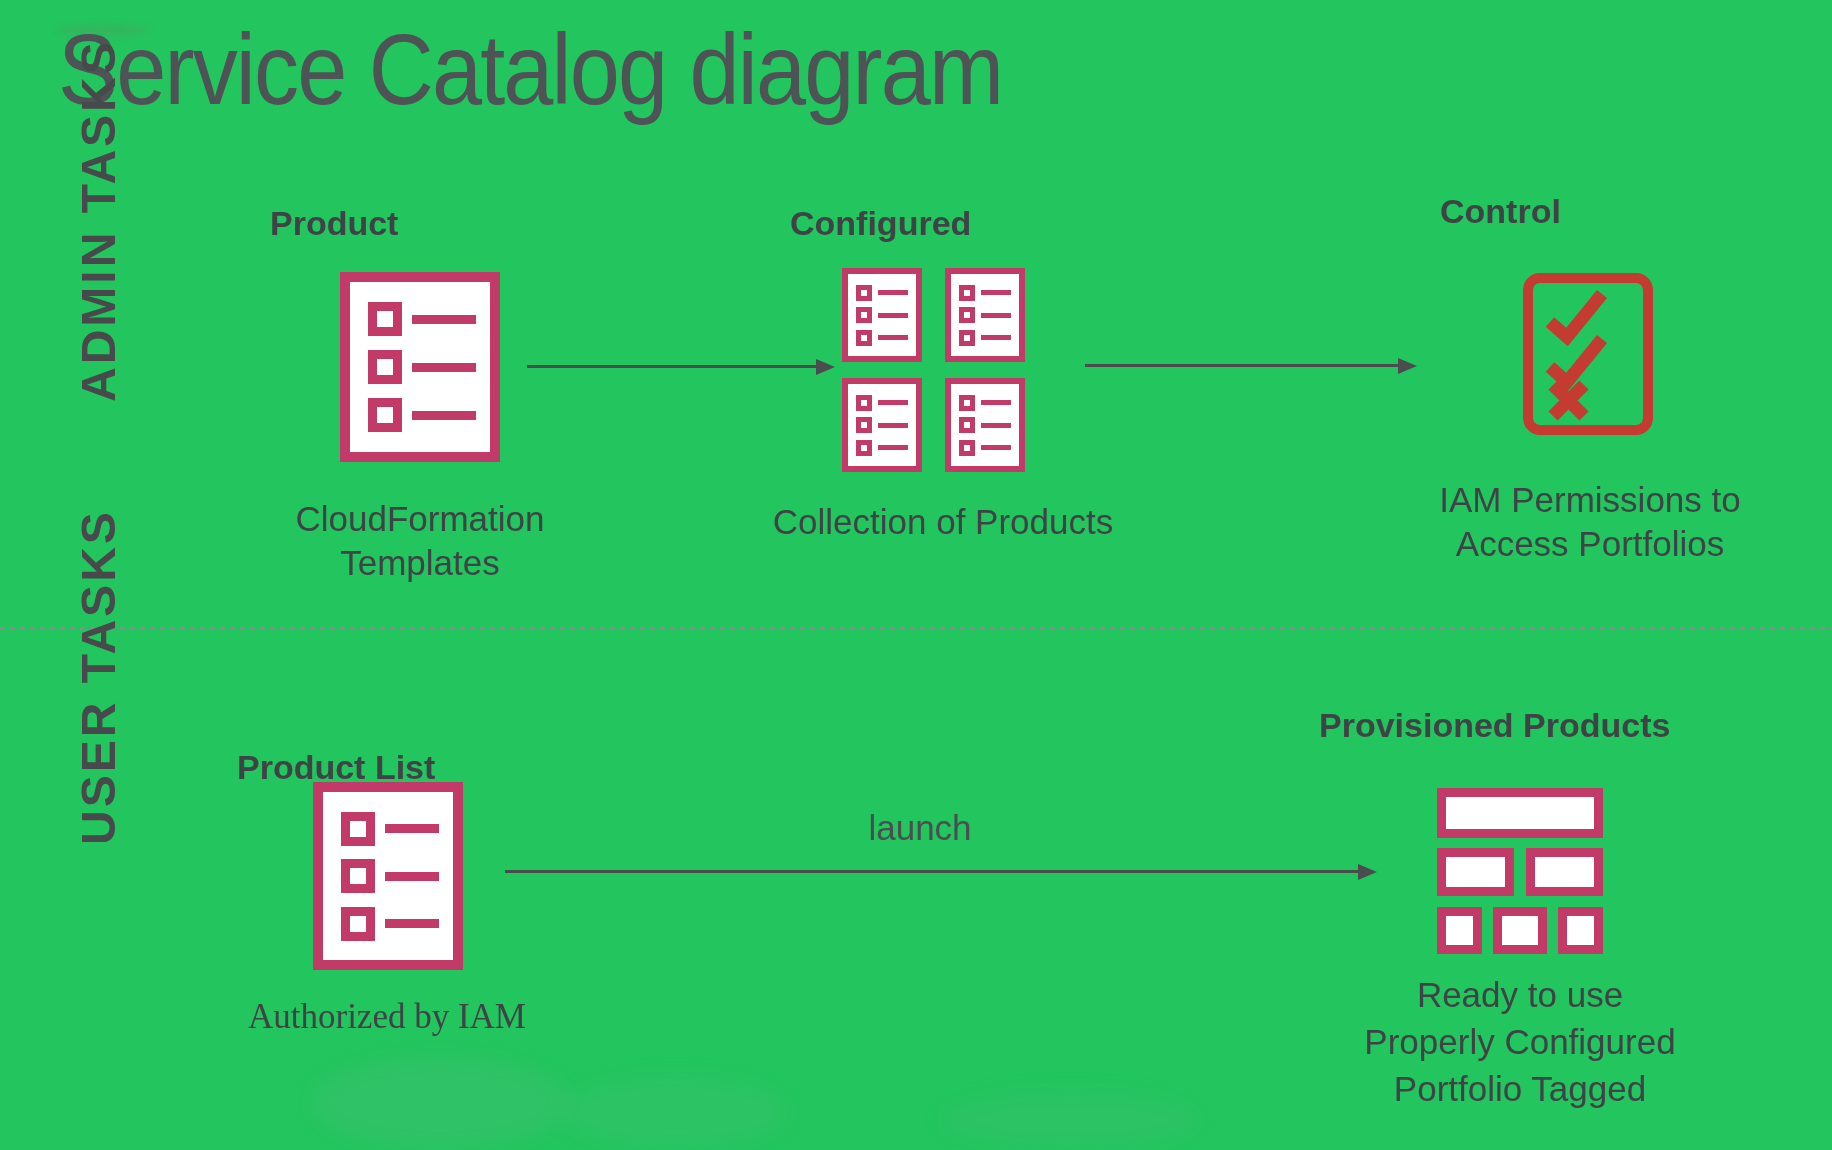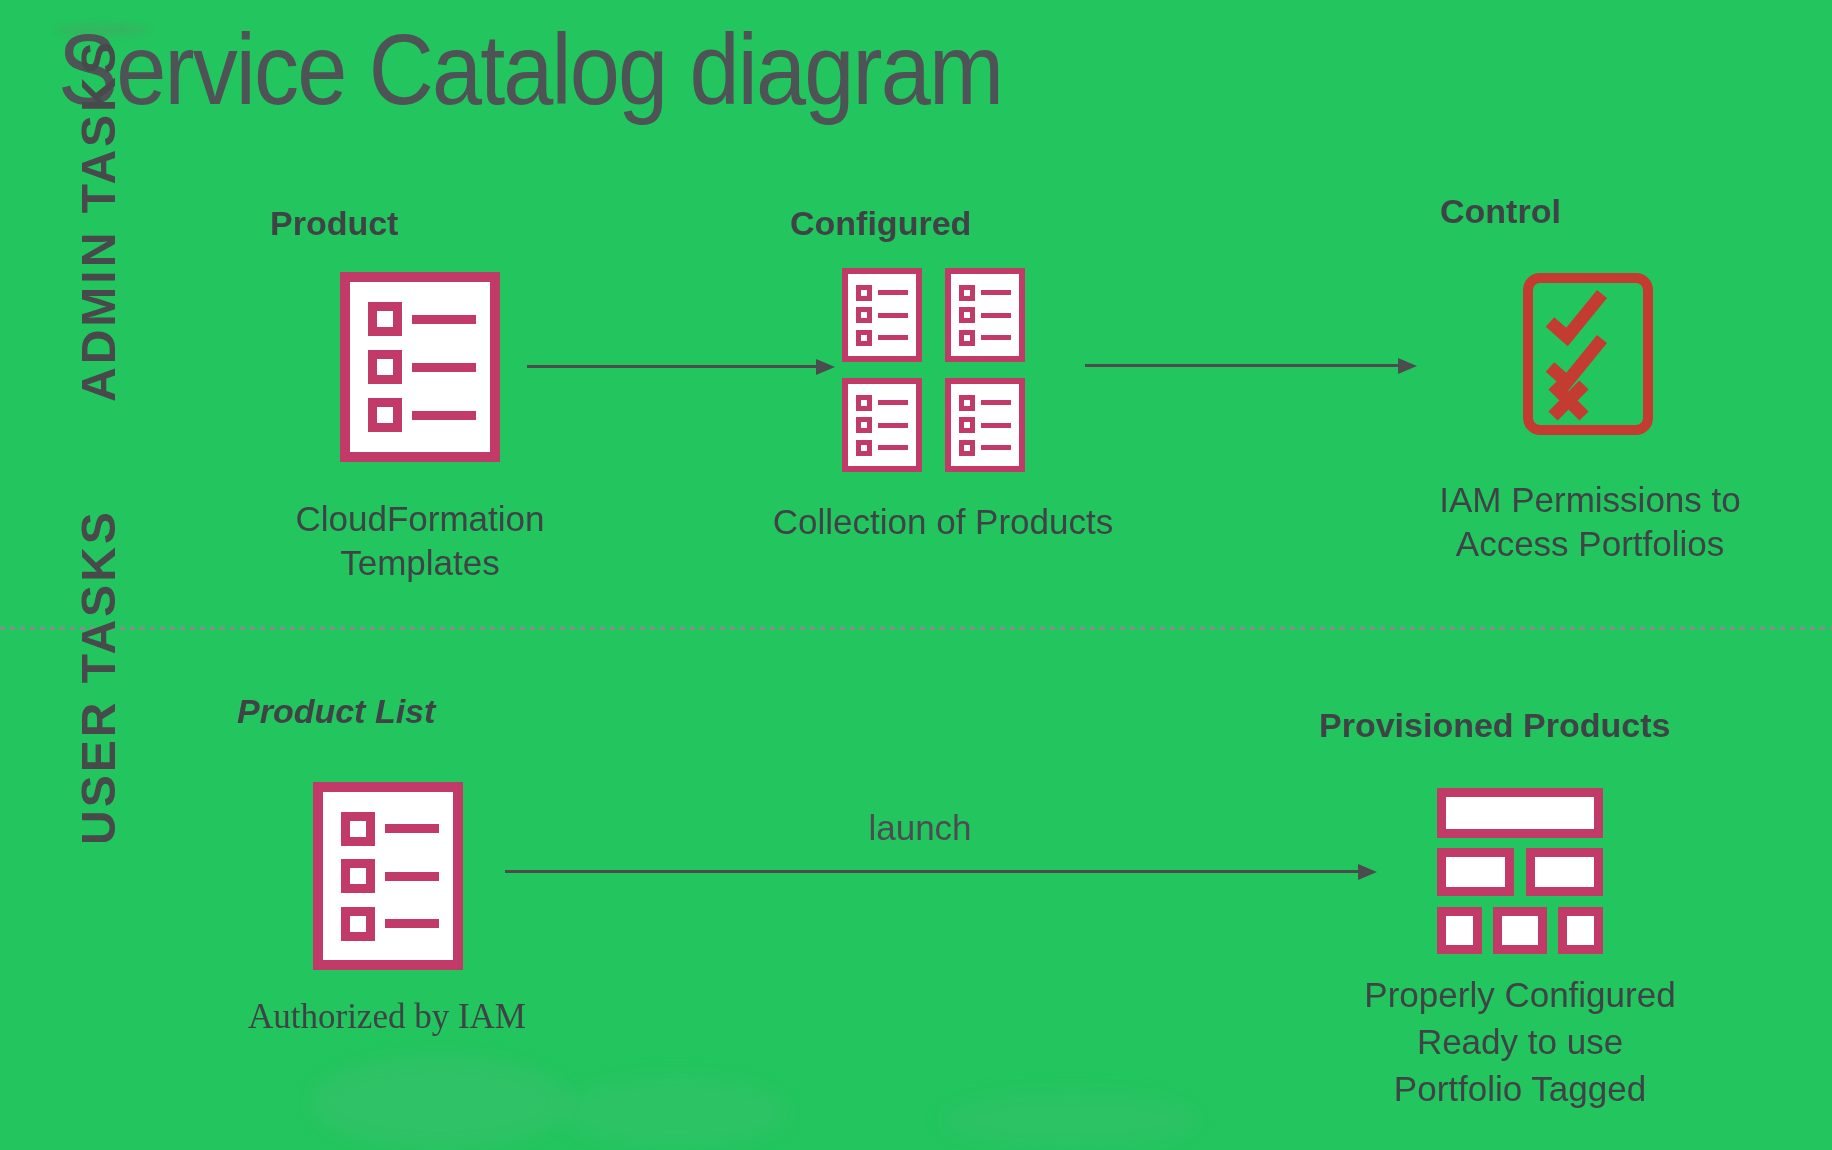--- a/index.html
+++ b/index.html
@@ -175,21 +175,21 @@
   <div class="abs" style="left:1523px;top:273px;">
     <svg width="130" height="162" viewBox="0 0 130 162">
       <rect x="5" y="5" width="120" height="152" rx="12" fill="none" stroke="#c43b31" stroke-width="10"></rect>
       <path d="M27 49 L44 64 L79 21" fill="none" stroke="#c43b31" stroke-width="13"></path>
       <path d="M27 94 L44 109 L79 66" fill="none" stroke="#c43b31" stroke-width="13"></path>
       <path d="M30 112 L61 143 M61 112 L30 143" fill="none" stroke="#c43b31" stroke-width="13"></path>
     </svg>
   </div>
   <div class="abs caption" style="left:1418px;top:478px;width:344px;">IAM Permissions to Access Portfolios</div>
 
-  <div class="abs nlabel" style="left:237px;top:692px;width:300px;font-style:italic;">Product List</div>
+  <div class="abs nlabel" style="left:237px;top:748px;width:300px;">Product List</div>
   <div class="abs licon" style="left:313px;top:782px;width:150px;height:188px;">
     <div class="row">
         <span class="sq"></span>
         <span class="ln"></span>
       </div>
     <div class="row">
         <span class="sq"></span>
         <span class="ln"></span>
       </div>
     <div class="row">
@@ -205,18 +205,18 @@
   <div class="abs nlabel" style="left:1319px;top:706px;width:400px;white-space:nowrap;">Provisioned Products</div>
   <div class="abs pv" style="left:1437px;top:788px;">
     <div class="pv-top"></div>
     <div class="pv-ml"></div>
     <div class="pv-mr"></div>
     <div class="pv-b1"></div>
     <div class="pv-b2"></div>
     <div class="pv-b3"></div>
   </div>
   <div class="abs caption" style="left:1350px;top:972px;width:340px;line-height:1.34;">
+    <div>Ready to use</div>
     <div>Properly Configured</div>
-    <div>Ready to use</div>
     <div>Portfolio Tagged</div>
   </div>
 
 </div>
 
 </body></html>

